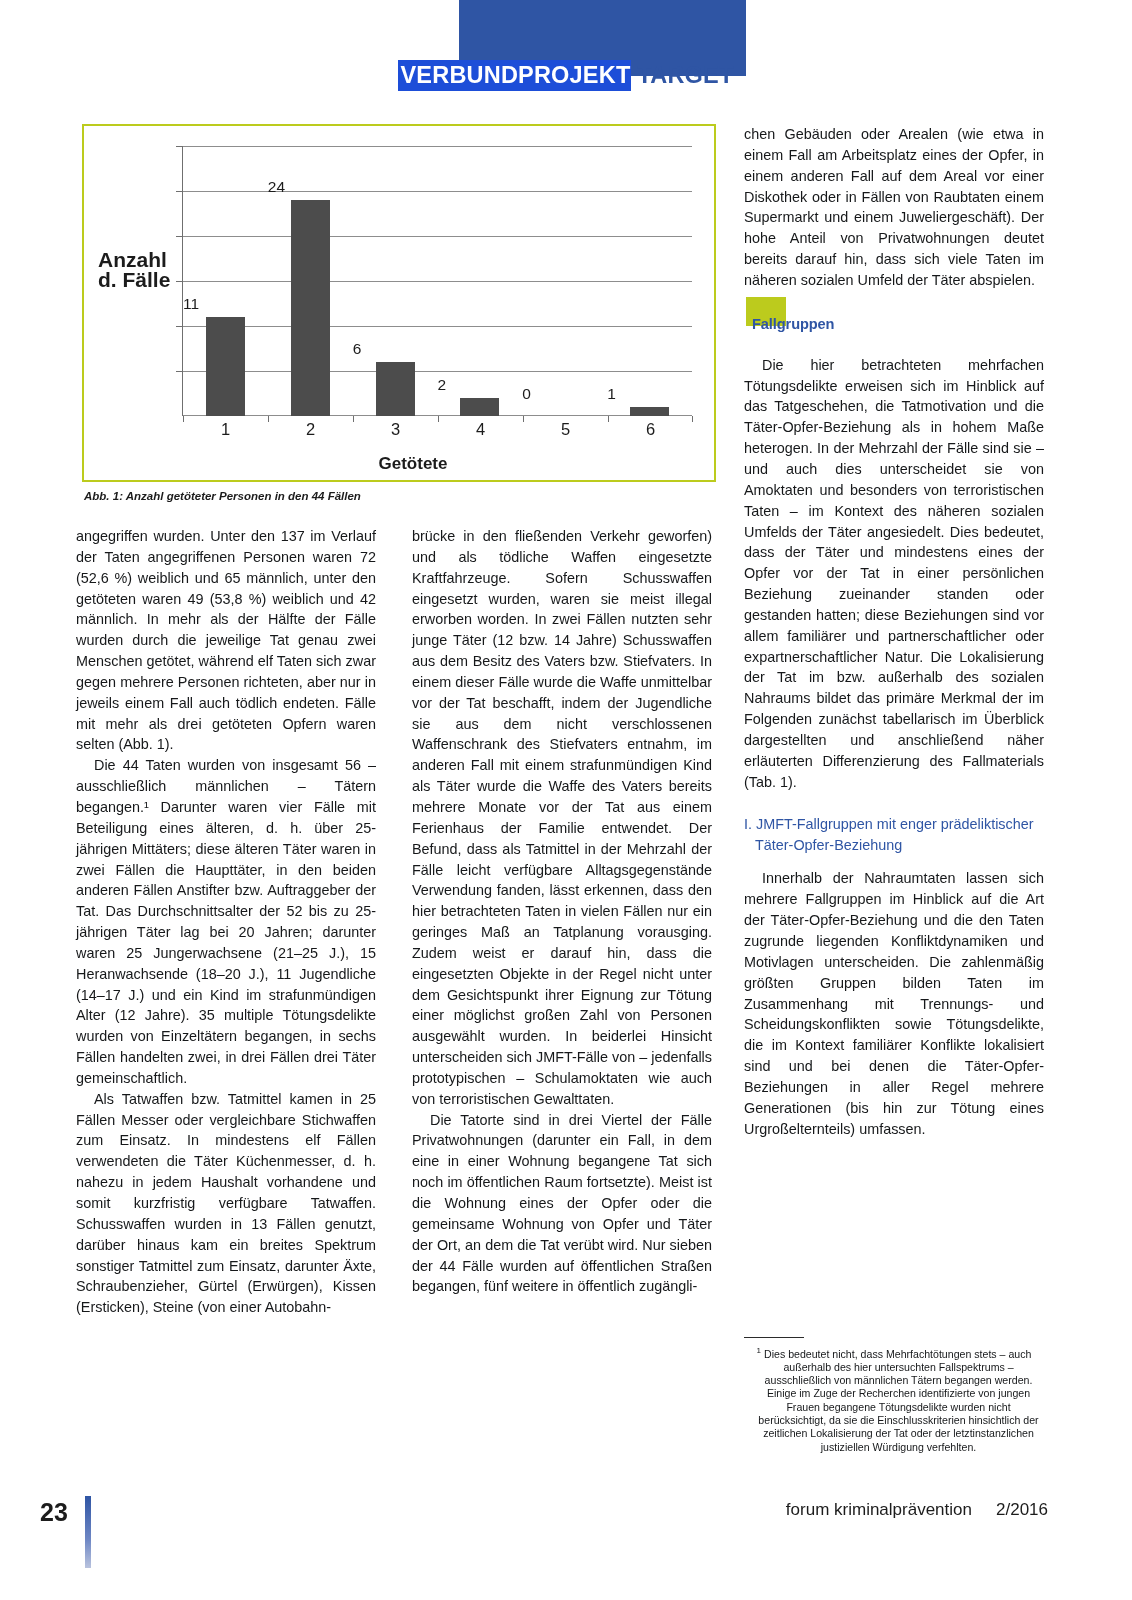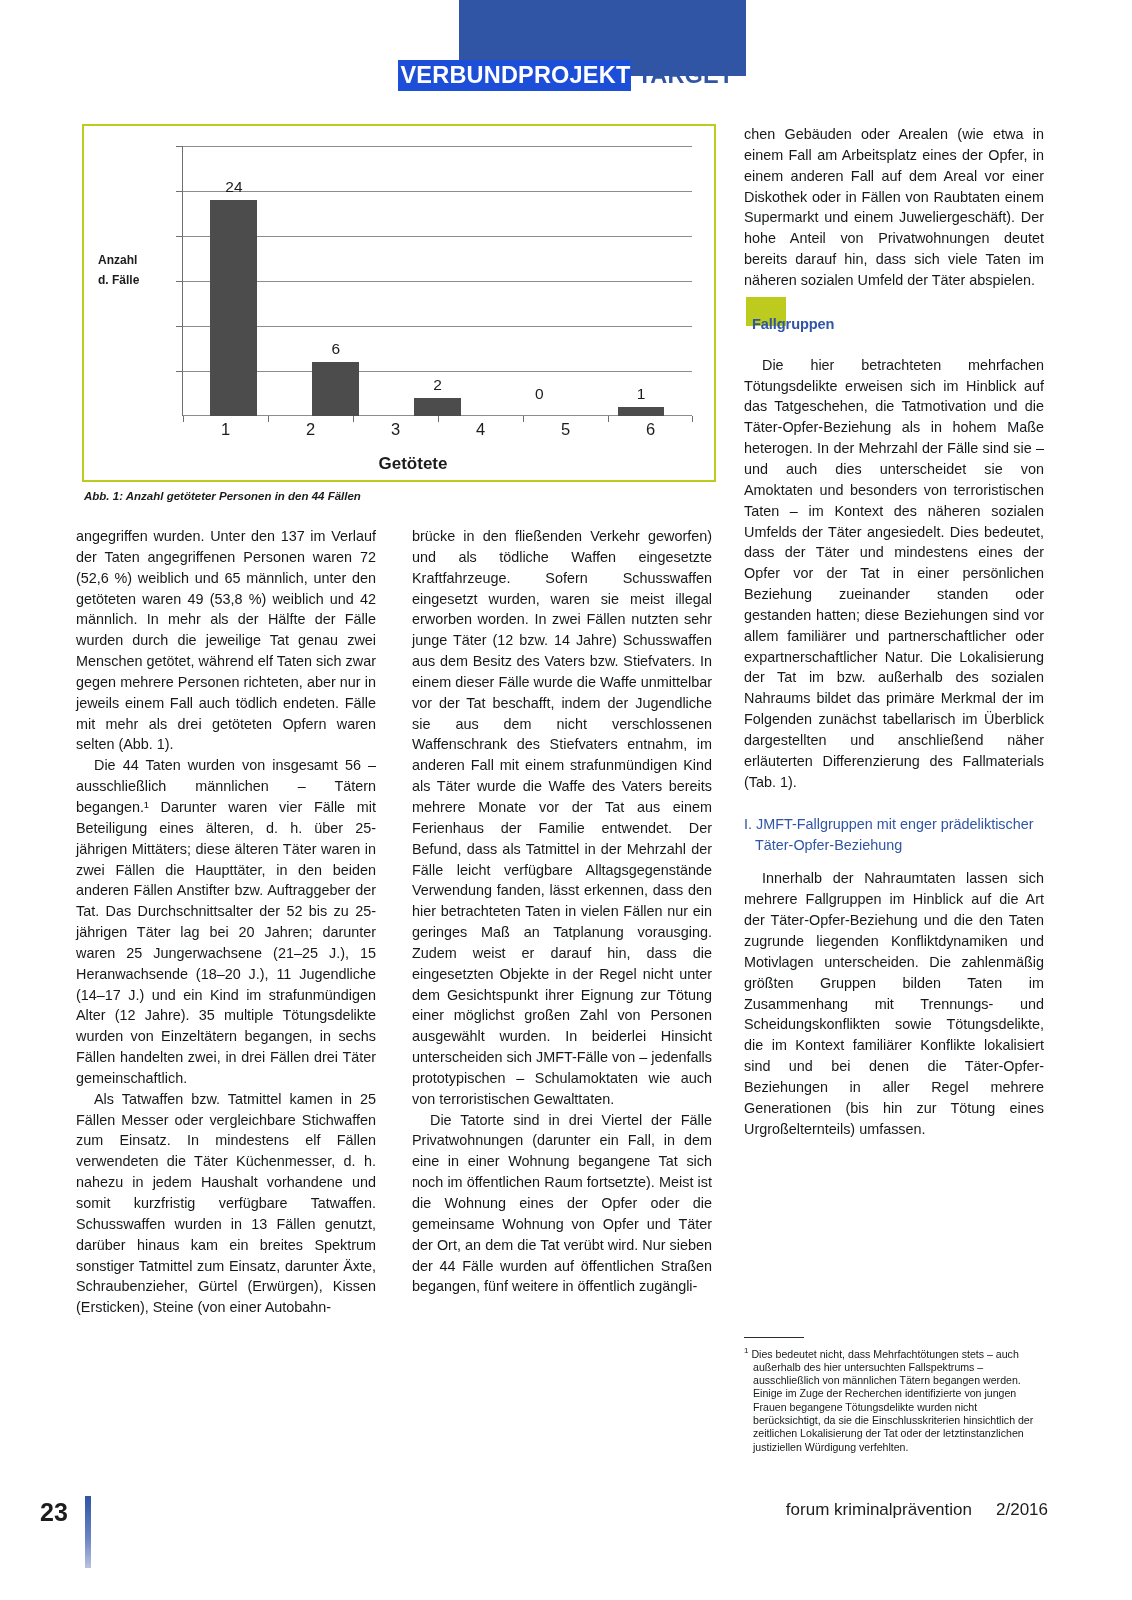--- a/index.html
+++ b/index.html
@@ -63,21 +63,21 @@
   .chart {
     position: absolute;
     left: 0; top: 0;
     width: 100%; height: 100%;
   }
   .axis-label-y {
     position: absolute;
     left: 14px;
     top: 124px;
     width: 86px;
-    font-size: 12px;
+    font-size: 21px;
     font-weight: bold;
     line-height: 20px;
     color: #1c1c1c;
     text-align: left;
   }
   .axis-label-x {
     position: absolute;
     left: 0;
     bottom: 6px;
     width: 100%;
@@ -133,21 +133,20 @@
     justify-content: flex-end;
     align-items: center;
   }
   .bar {
     width: 46%;
     background: #4c4c4c;
   }
   .bar-value {
     position: absolute;
     width: 100%;
-    text-align: center;
     font-size: 15.5px;
     color: #1c1c1c;
   }
   .xticks {
     position: absolute;
     left: 99px;
     top: 294px;
     width: 510px;
     display: flex;
   }
@@ -228,21 +227,21 @@
     padding-left: 11px;
     text-indent: -11px;
   }
   .footnote {
     position: absolute;
     left: 744px;
     top: 1337px;
     width: 300px;
     font-size: 10.6px;
     line-height: 13.3px;
-    text-align: left;
+    text-align: center;
     color: #16181a;
   }
   .footnote-rule {
     width: 60px;
     height: 1px;
     background: #2b2b2b;
     margin-bottom: 6px;
   }
   .footnote p { margin: 0; padding-left: 9px; text-indent: -9px; }
   .footnote sup { font-size: 8px; }
@@ -299,20 +298,24 @@
       <div class="axis-y-line"></div>
       <div class="tick-y" style="top:0px;"></div>
       <div class="tick-y" style="top:45px;"></div>
       <div class="tick-y" style="top:90px;"></div>
       <div class="tick-y" style="top:135px;"></div>
       <div class="tick-y" style="top:180px;"></div>
       <div class="tick-y" style="top:225px;"></div>
 
       <div class="bars">
         <div class="bar-slot">
+          <div class="bar-value" style="bottom:103px;">11</div>
+          <div class="bar" style="height:99px;"></div>
+        </div>
+        <div class="bar-slot">
           <div class="bar-value" style="bottom:220px;">24</div>
           <div class="bar" style="height:216px;"></div>
         </div>
         <div class="bar-slot">
           <div class="bar-value" style="bottom:58px;">6</div>
           <div class="bar" style="height:54px;"></div>
         </div>
         <div class="bar-slot">
           <div class="bar-value" style="bottom:22px;">2</div>
           <div class="bar" style="height:18px;"></div>

